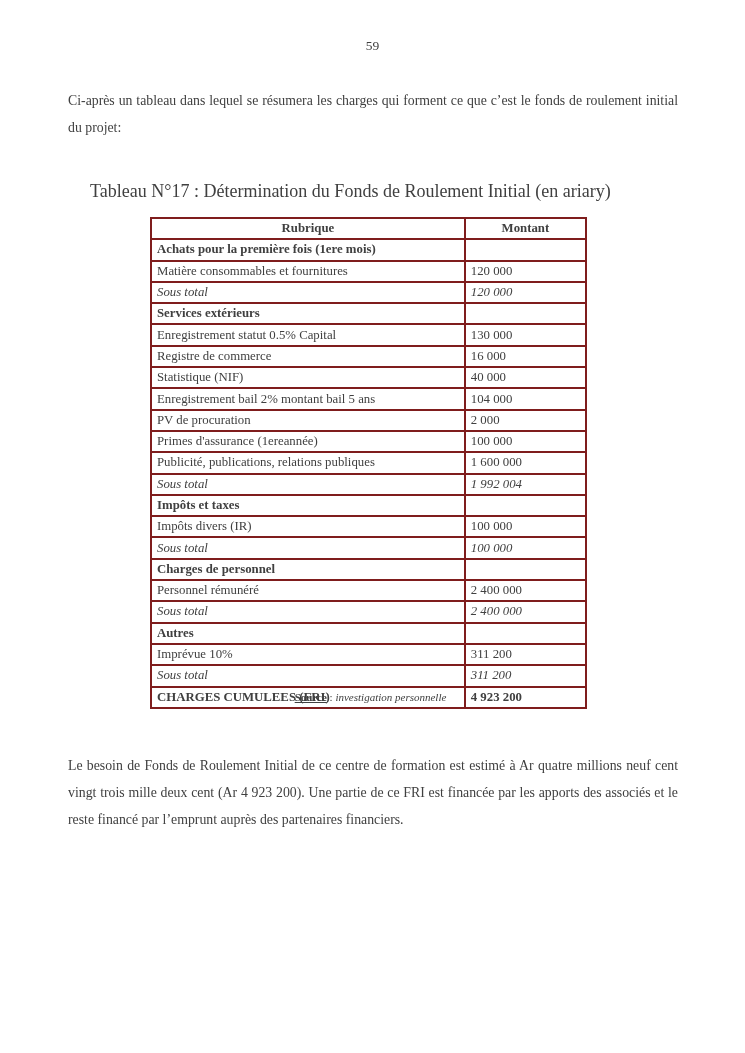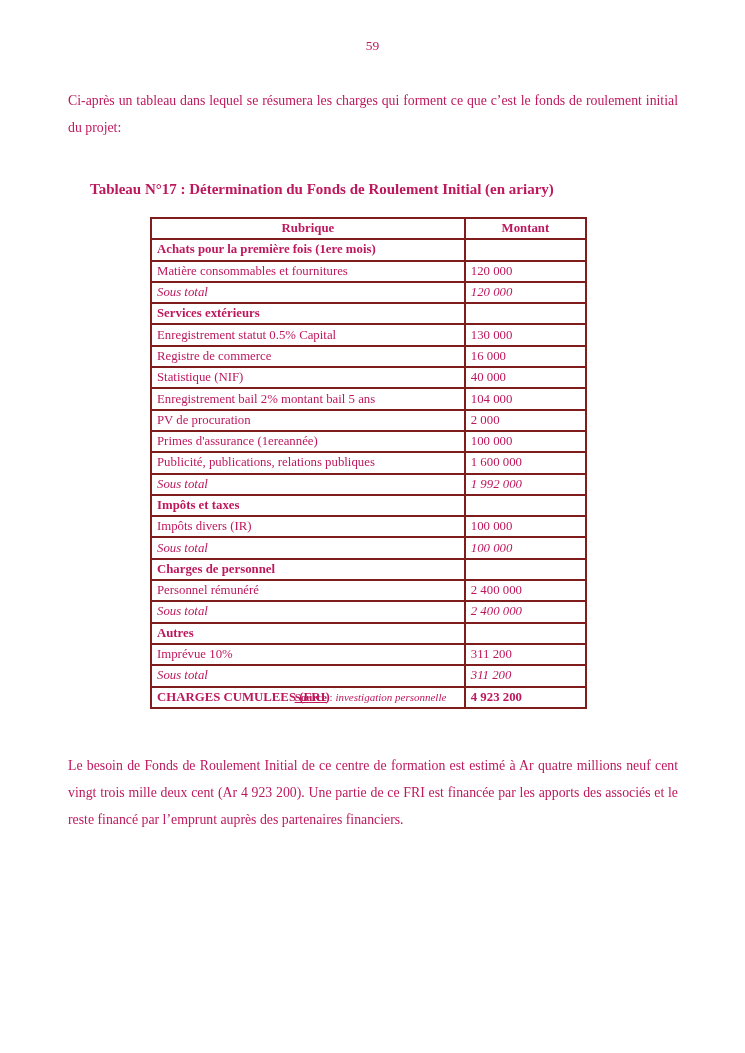--- a/index.html
+++ b/index.html
@@ -6,21 +6,21 @@
     margin: 0;
     padding: 0;
     background: #ffffff;
   }
   .page {
     position: relative;
     width: 745px;
     height: 1053px;
     background: #ffffff;
     font-family: "Liberation Serif", "DejaVu Serif", serif;
-    color: #be185d;
+    color: #404040;
     overflow: hidden;
   }
   .page-number {
     position: absolute;
     top: 38px;
     left: 0;
     width: 745px;
     text-align: center;
     font-size: 13.5px;
   }
@@ -31,22 +31,22 @@
     width: 610px;
     font-size: 13.8px;
     line-height: 27px;
     text-align: justify;
   }
   .table-title {
     position: absolute;
     top: 181px;
     left: 90px;
     width: 620px;
-    font-size: 15px;
-    font-weight: bold;
+    font-size: 18px;
+    font-weight: normal;
   }
   .fri-table {
     position: absolute;
     top: 217px;
     left: 150px;
     border-collapse: collapse;
     table-layout: fixed;
     width: 437px;
     font-size: 12.8px;
   }
@@ -156,21 +156,21 @@
         <tr class="row-item">
           <td class="cell-label">Primes d'assurance (1ereannée)</td>
           <td class="cell-amount">100 000</td>
         </tr>
         <tr class="row-item">
           <td class="cell-label">Publicité, publications, relations publiques</td>
           <td class="cell-amount">1 600 000</td>
         </tr>
         <tr class="row-subtotal">
           <td class="cell-label">Sous total</td>
-          <td class="cell-amount">1 992 000</td>
+          <td class="cell-amount">1 992 004</td>
         </tr>
         <tr class="row-section">
           <td class="cell-label">Impôts et taxes</td>
           <td class="cell-amount"></td>
         </tr>
         <tr class="row-item">
           <td class="cell-label">Impôts divers (IR)</td>
           <td class="cell-amount">100 000</td>
         </tr>
         <tr class="row-subtotal">

